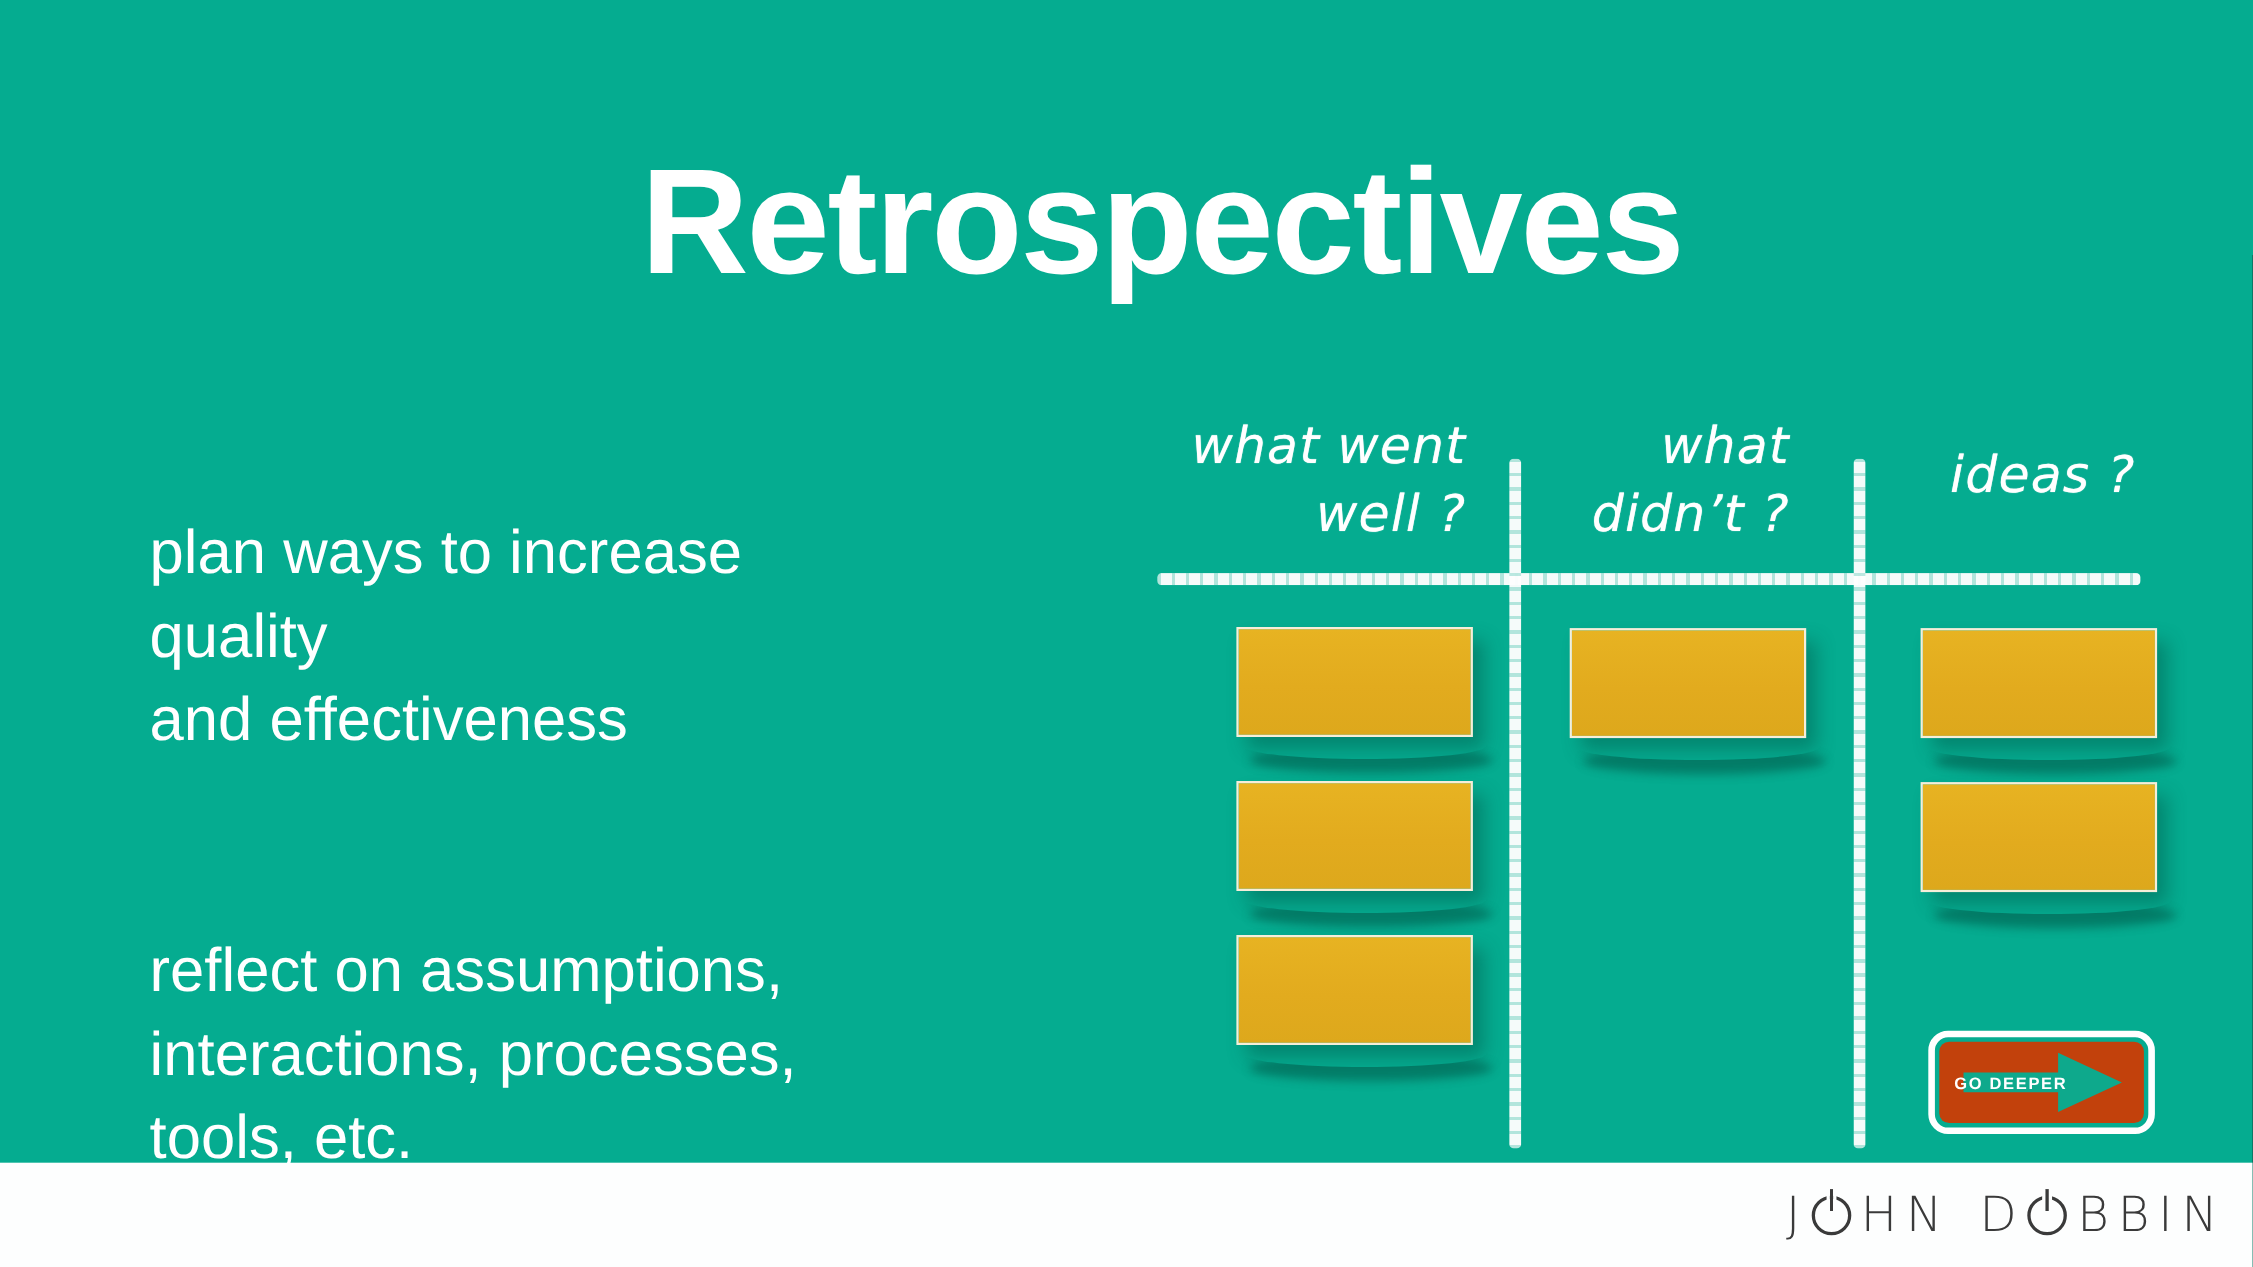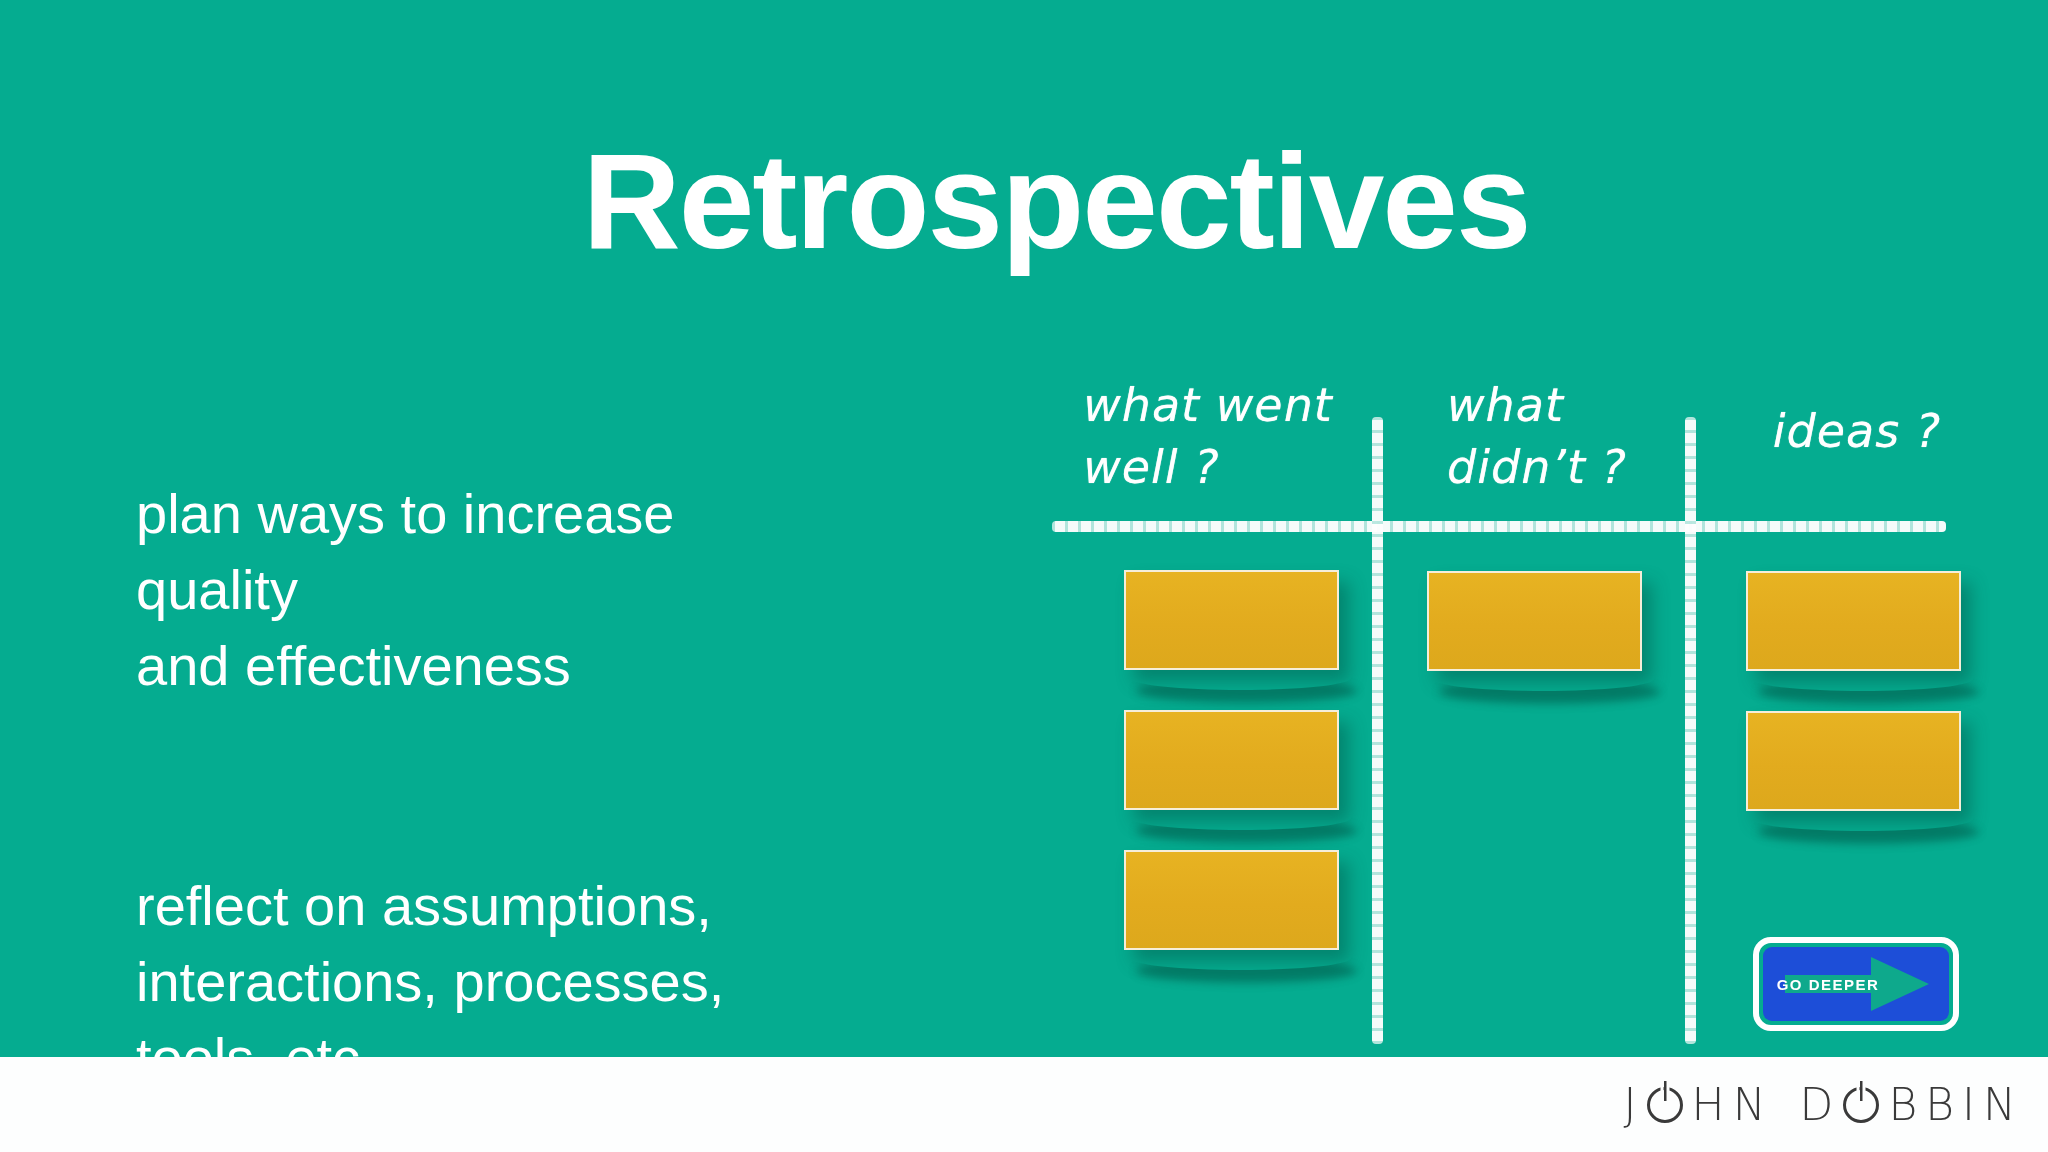--- a/index.html
+++ b/index.html
@@ -28,27 +28,27 @@
     font-family:"Liberation Sans", sans-serif;
     padding-left:32px;
   }
 
   
   .bullets {
     position:absolute; left:136px; top:388px; width:700px;
     color:#ffffff; font-size:56px; line-height:76px;
     white-space:pre-line;
   }
-  .bullets p { margin:12px 0 76px 0; }
+  .bullets p { margin:0 0 76px 0; }
   .bullets p:last-child { margin-bottom:0; }
 
   
   .col-header {
     position:absolute; transform:translateX(-50%);
-    text-align:left; color:var(--chalk_white);
+    text-align:right; color:var(--chalk_white);
     font-size:46px; line-height:62px; font-style:italic; letter-spacing:1px;
     font-family:"DejaVu Sans", sans-serif;
     white-space:pre-line;
     text-shadow:0 0 1px rgba(255,255,255,0.8);
   }
   .hdr-1 { left:1208px; top:374px; }
   .hdr-2 { left:1537px; top:374px; }
   .hdr-3 { left:1857px; top:400px; }
 
   .chalk {
@@ -83,21 +83,21 @@
     box-shadow:6px 13px 9px var(--shadow_dark);
   }
 
   
   .go-deeper {
     position:absolute; left:1753px; top:937px; width:206px; height:94px;
     box-sizing:border-box; border:6px solid #fff; border-radius:18px;
     padding:4px; background:transparent; cursor:pointer;
   }
   .go-deeper-inner {
-    width:100%; height:100%; background:#1d4ed8; border-radius:9px;
+    width:100%; height:100%; background:#c2410c; border-radius:9px;
     position:relative; overflow:hidden;
   }
   .go-deeper-inner svg { position:absolute; left:0; top:0; width:100%; height:100%; }
   .go-deeper text {
     font-family:"Liberation Sans", sans-serif;
     font-size:15px; font-weight:bold; letter-spacing:1.5px; fill:#ffffff;
   }
 
   
   .footer {

